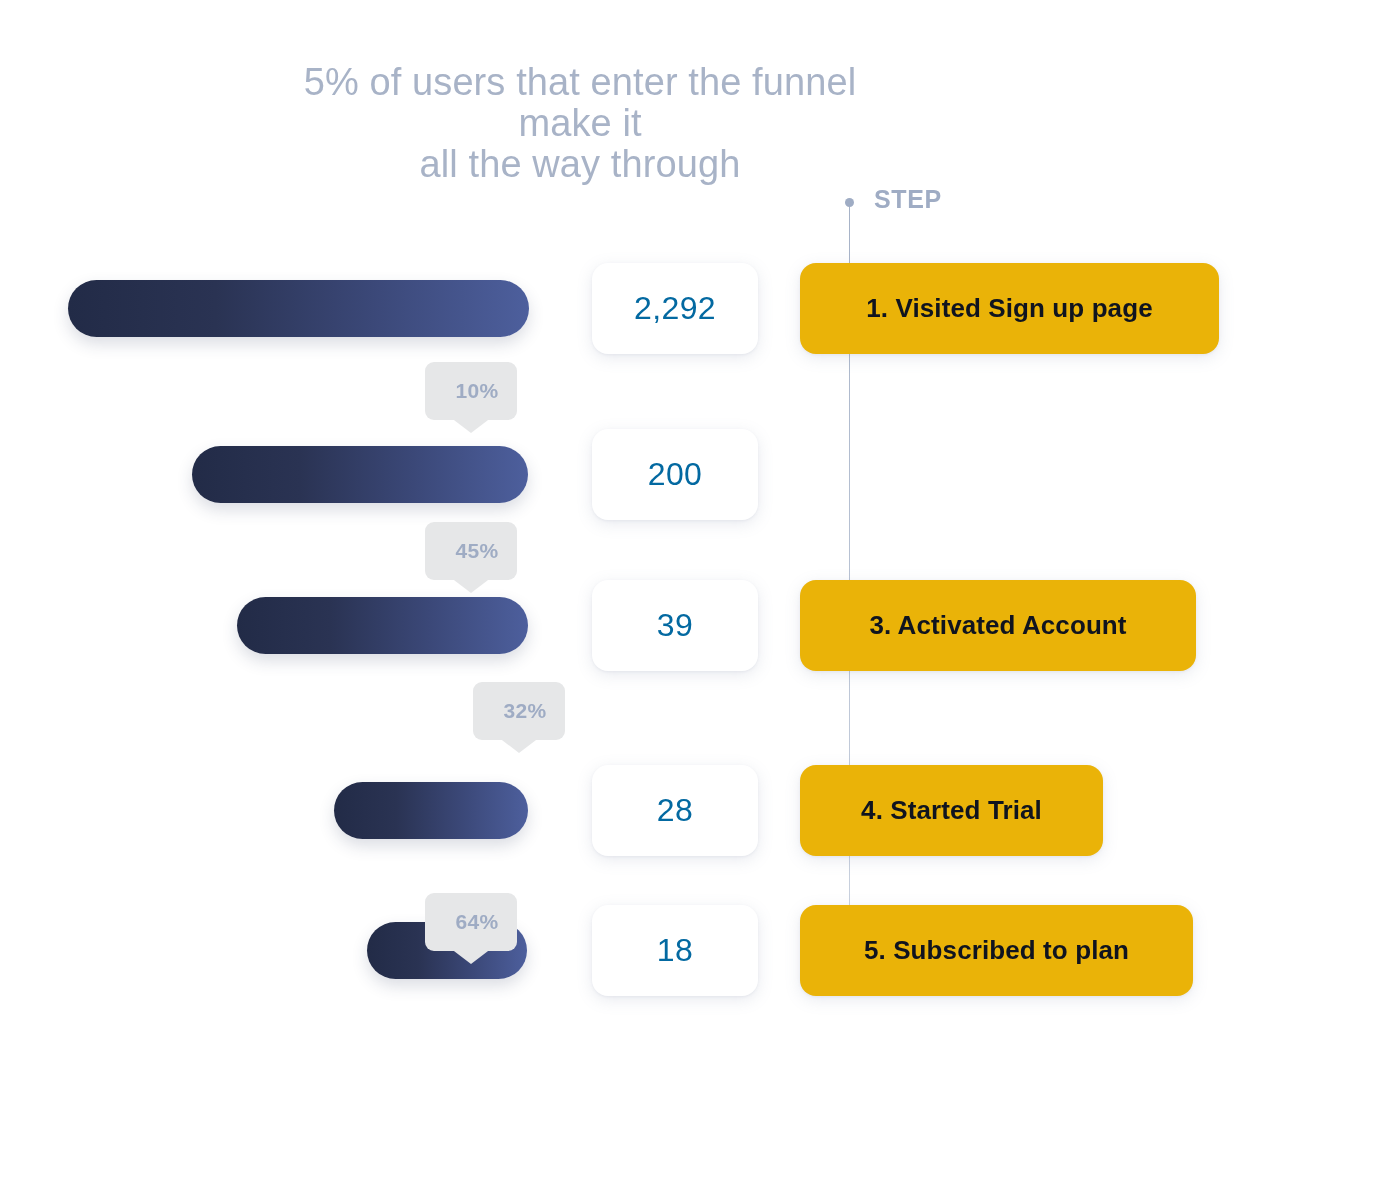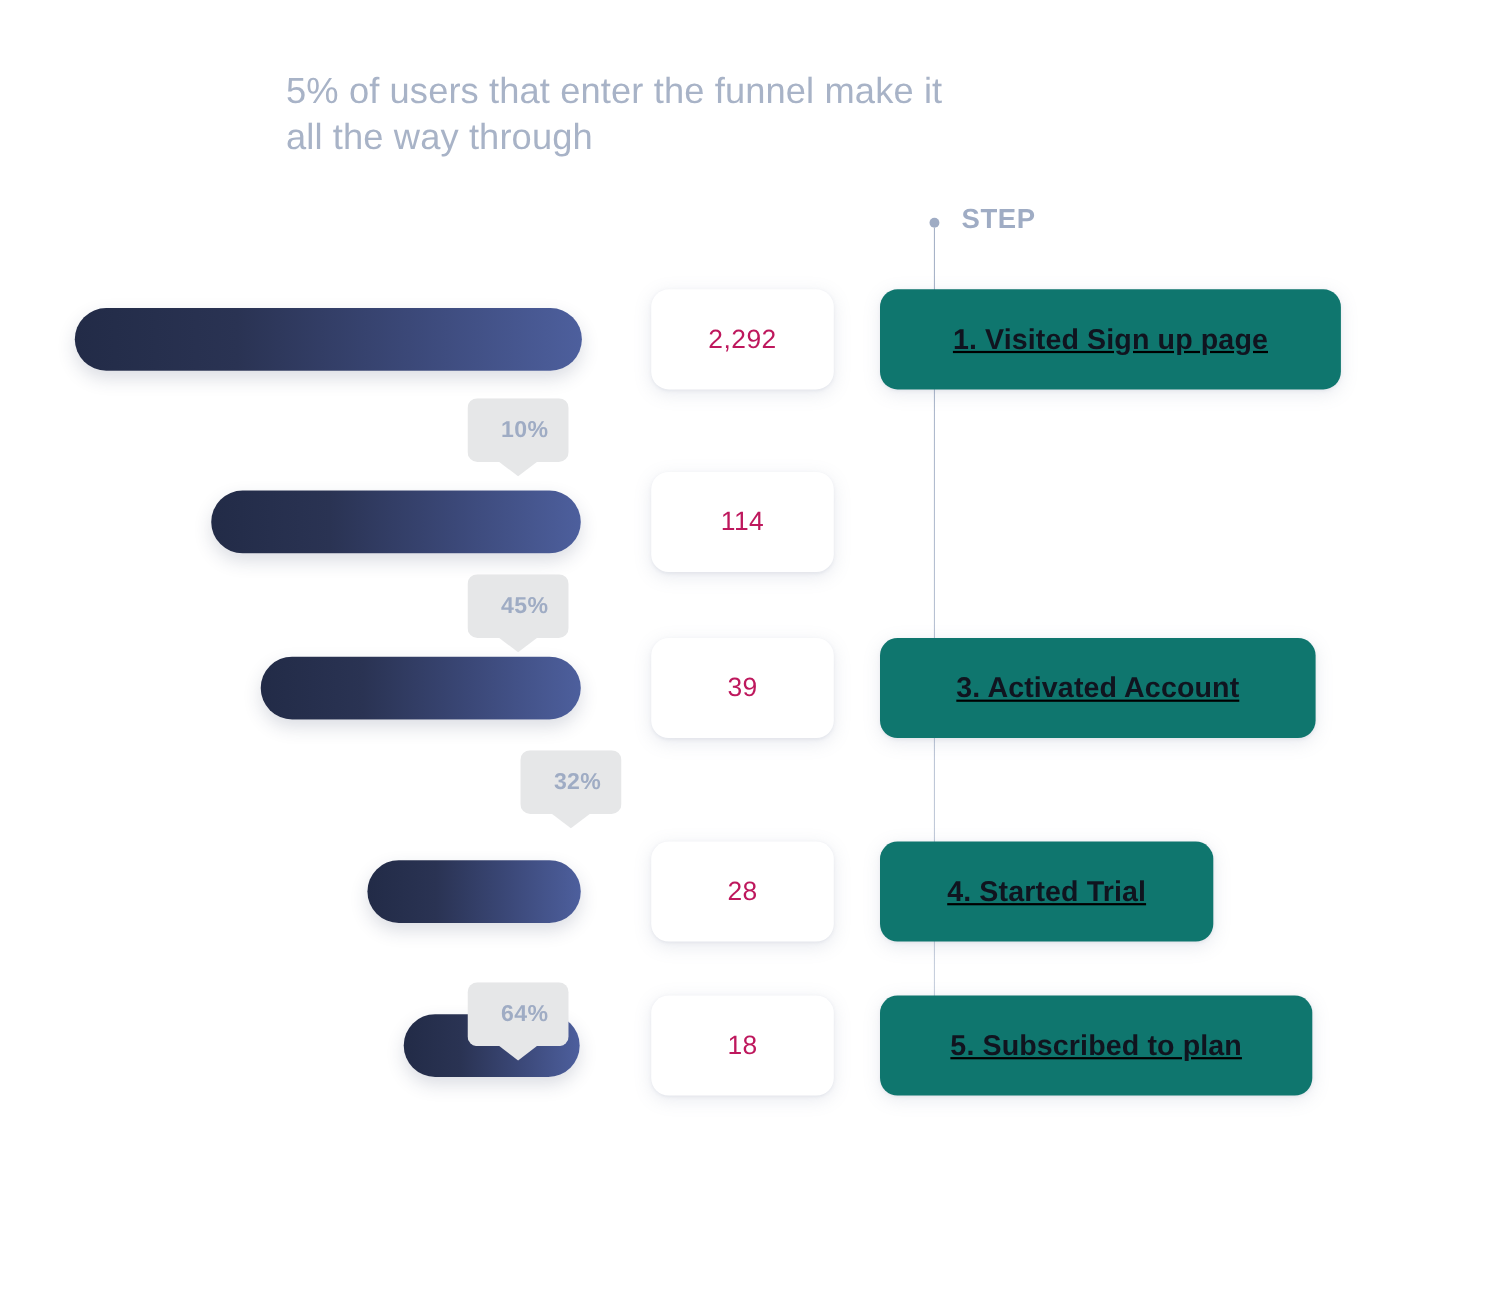--- a/index.html
+++ b/index.html
@@ -22,21 +22,22 @@
     height: 1194px;
     background: #ffffff;
   }
 
   
   .chart-title {
     position: absolute;
     left: 260px;
     top: 62px;
     width: 640px;
-    font-size: 33px;
+    text-align: center;
+    font-size: 38px;
     line-height: 41px;
     color: #a8b3c7;
     font-weight: 400;
     letter-spacing: 0.1px;
     white-space: pre-line;
   }
 
   
   .step-header {
     position: absolute;
@@ -89,39 +90,38 @@
     width: 166px;
     height: 91px;
     background: #ffffff;
     border-radius: 16px;
     box-shadow: 0 4px 16px rgba(120, 132, 160, 0.16), 0 1px 3px rgba(120,132,160,0.10);
     display: flex;
     align-items: center;
     justify-content: center;
   }
   .count-value {
-    font-size: 24px;
-    color: #be185d;
+    font-size: 32px;
+    color: #0369a1;
     font-weight: 400;
     letter-spacing: 0.4px;
     text-align: center;
   }
 
   
   .step-card {
     position: absolute;
     left: 800px;
     height: 91px;
-    background: #0f766e;
+    background: #eab308;
     border-radius: 16px;
     box-shadow: 0 4px 16px rgba(120, 132, 160, 0.16), 0 1px 3px rgba(120,132,160,0.10);
     display: flex;
     align-items: center;
     justify-content: center;
-    text-decoration: underline;
   }
   .step-label {
     font-size: 26px;
     color: #10141f;
     font-weight: 700;
     letter-spacing: 0.1px;
     white-space: nowrap;
   }
 
   
@@ -181,21 +181,21 @@
         <div class="count-card" style="top: 14px;">
           <span class="count-value">2,292</span>
         </div>
         <div class="step-card" style="top: 14px; width: 419px;">
           <span class="step-label">1. Visited Sign up page</span>
         </div>
       </div>
       <div class="row" style="top: 415px;">
         <div class="bar" style="left: 192px; width: 336px; top: 31px;"></div>
         <div class="count-card" style="top: 14px;">
-          <span class="count-value">114</span>
+          <span class="count-value">200</span>
         </div>
       </div>
       <div class="row" style="top: 566px;">
         <div class="bar" style="left: 237px; width: 291px; top: 31px;"></div>
         <div class="count-card" style="top: 14px;">
           <span class="count-value">39</span>
         </div>
         <div class="step-card" style="top: 14px; width: 396px;">
           <span class="step-label">3.  Activated Account</span>
         </div>

